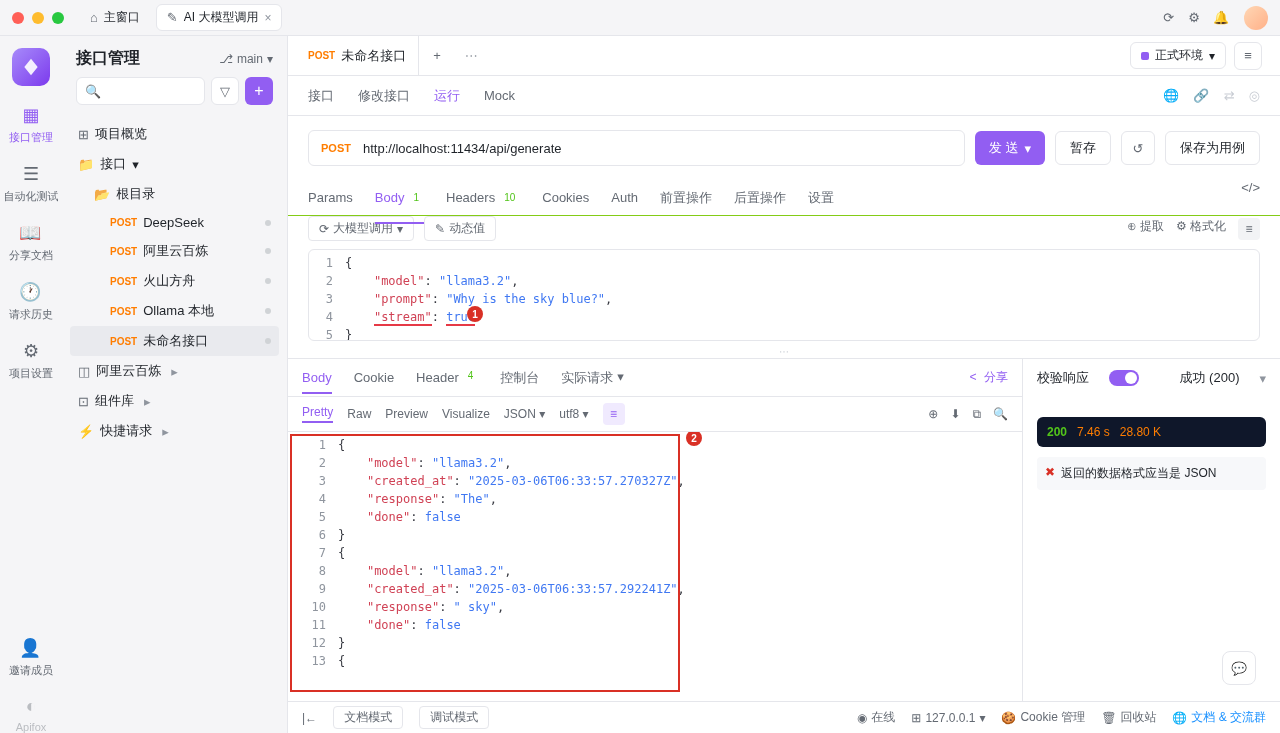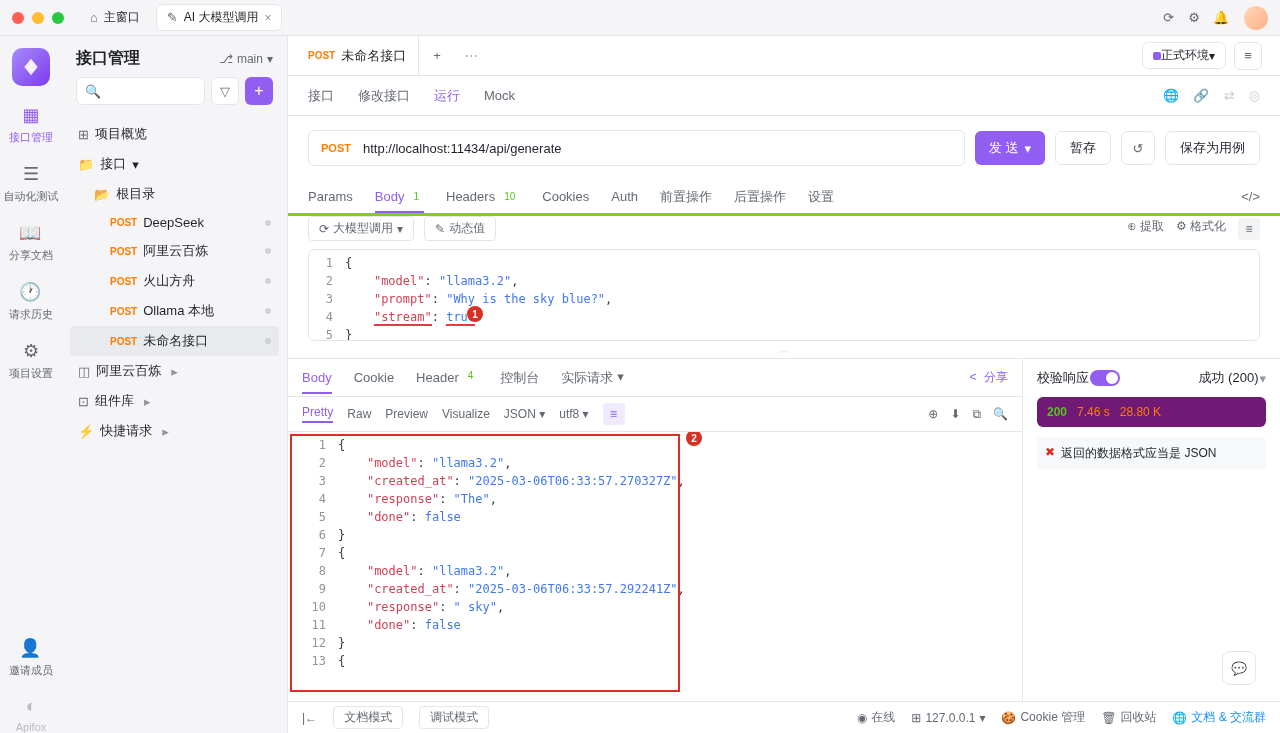--- a/index.html
+++ b/index.html
@@ -43,38 +43,38 @@
 .tree-icon { color: #646a73; font-size: 13px; }
 .dot { width: 6px; height: 6px; border-radius: 50%; background: #d0d3d6; margin-left: auto; }
 
 .content { flex: 1; background: #fff; display: flex; flex-direction: column; min-width: 0; }
 .content-tabs { height: 40px; border-bottom: 1px solid #e5e6eb; display: flex; align-items: center; padding: 0 8px; }
 .ctab { display: flex; align-items: center; gap: 6px; padding: 0 12px; height: 100%; font-size: 13px; border-right: 1px solid #e5e6eb; }
 .ctab .method { font-size: 10px; font-weight: 700; color: #ff7d00; }
 .plus-tab { padding: 0 14px; color: #646a73; cursor: pointer; }
 .more-tab { padding: 0 10px; color: #8f959e; cursor: pointer; }
 .env-area { margin-left: auto; display: flex; gap: 8px; align-items: center; padding-right: 10px; }
-.env-select { border: 1px solid #e5e6eb; border-radius: 6px; padding: 4px 10px; display: flex; align-items: center; font-size: 12px; }
+.env-select { border: 1px solid #e5e6eb; border-radius: 6px; padding: 4px 10px; display: flex; align-items: center; gap: 6px; font-size: 12px; }
 .env-select .dot-i { width: 8px; height: 8px; background: #925ef2; border-radius: 2px; }
 .hamburger { width: 28px; height: 28px; border: 1px solid #e5e6eb; border-radius: 6px; display: flex; align-items: center; justify-content: center; color: #646a73; }
 
 .sub-nav { height: 40px; display: flex; align-items: center; padding: 0 20px; gap: 24px; border-bottom: 1px solid #e5e6eb; }
 .sub-nav-item { font-size: 13px; color: #646a73; cursor: pointer; }
 .sub-nav-item.active { color: #925ef2; }
 .sub-nav-right { margin-left: auto; display: flex; gap: 14px; color: #c9cdd4; }
 
 .url-bar { padding: 14px 20px; display: flex; gap: 10px; align-items: center; }
 .url-input { flex: 1; border: 1px solid #e5e6eb; border-radius: 6px; height: 36px; display: flex; align-items: center; padding: 0 12px; }
 .url-input .method { font-size: 11px; font-weight: 700; color: #ff7d00; margin-right: 12px; }
 .url-text { color: #1f2329; }
 .send-btn { background: #925ef2; color: #fff; border-radius: 6px; height: 34px; padding: 0 14px; display: flex; align-items: center; gap: 6px; font-size: 13px; }
 .sec-btn { border: 1px solid #e5e6eb; border-radius: 6px; height: 34px; padding: 0 14px; display: flex; align-items: center; font-size: 13px; color: #1f2329; background: #fff; }
 .icon-btn { border: 1px solid #e5e6eb; border-radius: 6px; width: 34px; height: 34px; display: flex; align-items: center; justify-content: center; color: #646a73; }
 
-.req-tabs { padding: 0 20px; border-bottom: 3px solid #84cc16; display: flex; gap: 22px; height: 36px; align-items: center; }
+.req-tabs { padding: 0 20px; border-bottom: 1px solid #84cc16; display: flex; gap: 22px; height: 36px; }
 .req-tab { font-size: 13px; color: #646a73; cursor: pointer; display: flex; gap: 4px; align-items: center; }
 .req-tab.active { color: #925ef2; position: relative; }
 .req-tab.active::after { content: ''; position: absolute; bottom: -9px; left: 0; right: 0; height: 2px; background: #925ef2; }
 .badge { background: #eef0f2; color: #646a73; border-radius: 8px; padding: 0 5px; font-size: 10px; }
 .badge.green { color: #52c41a; background: transparent; }
 .req-tabs-right { margin-left: auto; color: #646a73; }
 
 .body-types { padding: 10px 20px; display: flex; gap: 18px; align-items: center; font-size: 12px; color: #646a73; }
 .body-type { cursor: pointer; }
 .body-type.active { background: #925ef2; color: #fff; padding: 2px 10px; border-radius: 10px; }
@@ -109,24 +109,24 @@
 
 .resp-toolbar { padding: 6px 14px; display: flex; gap: 14px; align-items: center; font-size: 12px; color: #646a73; border-bottom: 1px solid #e5e6eb; }
 .resp-view.active { color: #925ef2; border-bottom: 2px solid #925ef2; padding-bottom: 2px; }
 .resp-toolbar-right { margin-left: auto; display: flex; gap: 12px; }
 
 .resp-body { flex: 1; position: relative; overflow: hidden; padding: 4px 14px; }
 .red-box { position: absolute; border: 2px solid #d93025; pointer-events: none; }
 .resp-code { font-family: "SF Mono", Monaco, Consolas, monospace; font-size: 12px; line-height: 18px; }
 
 .resp-right { width: 258px; border-left: 1px solid #e5e6eb; padding: 10px 14px; display: flex; flex-direction: column; gap: 10px; }
-.verify-header { display: flex; align-items: center; gap: 1px; font-size: 13px; }
+.verify-header { display: flex; align-items: center; gap: 20px; font-size: 13px; }
 .toggle { width: 30px; height: 16px; border-radius: 8px; background: #925ef2; position: relative; }
 .toggle::after { content: ''; position: absolute; right: 2px; top: 2px; width: 12px; height: 12px; background: #fff; border-radius: 50%; }
-.status-pill { background: #701a75; border-radius: 6px; padding: 8px 10px; font-size: 12px; display: flex; gap: 10px; }
+.status-pill { background: #0f172a; border-radius: 6px; padding: 8px 10px; font-size: 12px; display: flex; gap: 10px; margin-top: 20px; }
 .s-200 { color: #52c41a; font-weight: 600; }
 .s-time { color: #ff7d00; }
 .s-size { color: #ff7d00; }
 .verify-result-h { font-weight: 600; font-size: 13px; }
 .verify-error { display: flex; gap: 6px; font-size: 12px; color: #1f2329; background: #f7f8fa; padding: 8px; border-radius: 4px; }
 .verify-error .x { color: #d93025; }
 
 .footer { height: 32px; border-top: 1px solid #e5e6eb; display: flex; align-items: center; padding: 0 14px; gap: 16px; font-size: 12px; color: #646a73; background: #fff; }
 .foot-btn { border: 1px solid #e5e6eb; border-radius: 4px; padding: 2px 10px; }
 .foot-right { margin-left: auto; display: flex; gap: 16px; align-items: center; }

